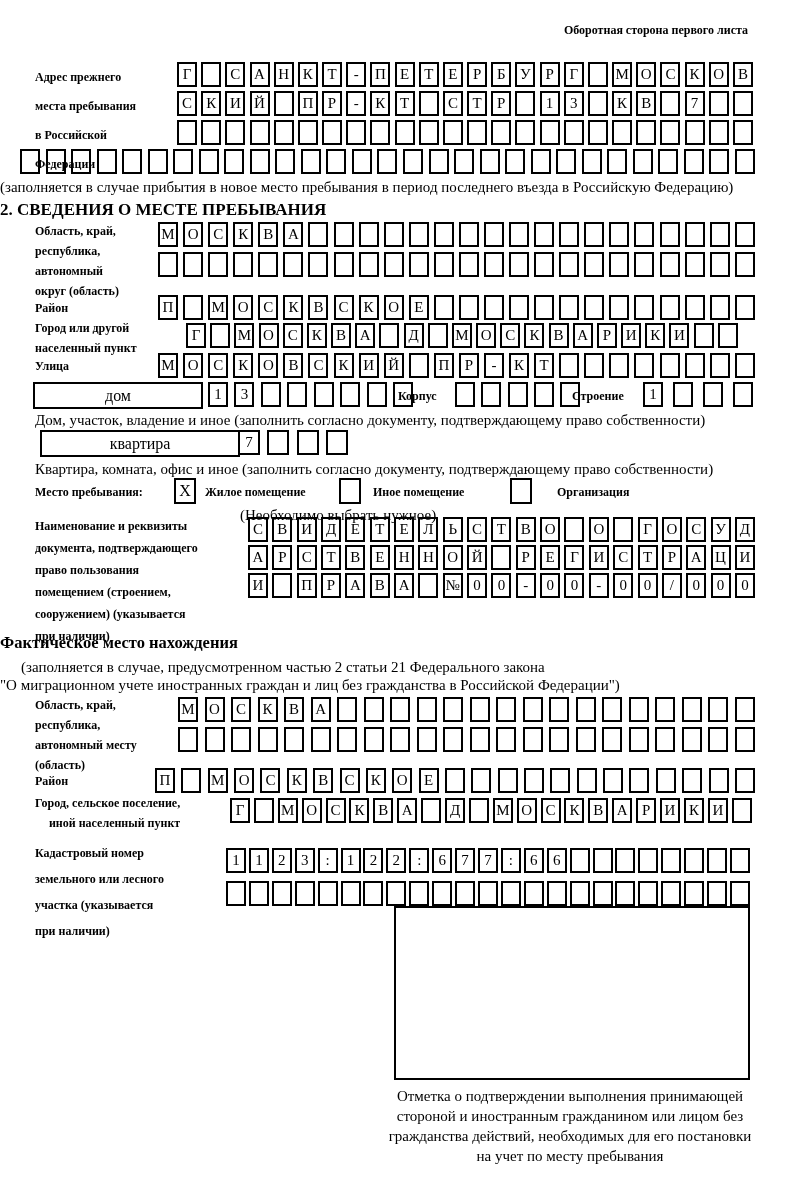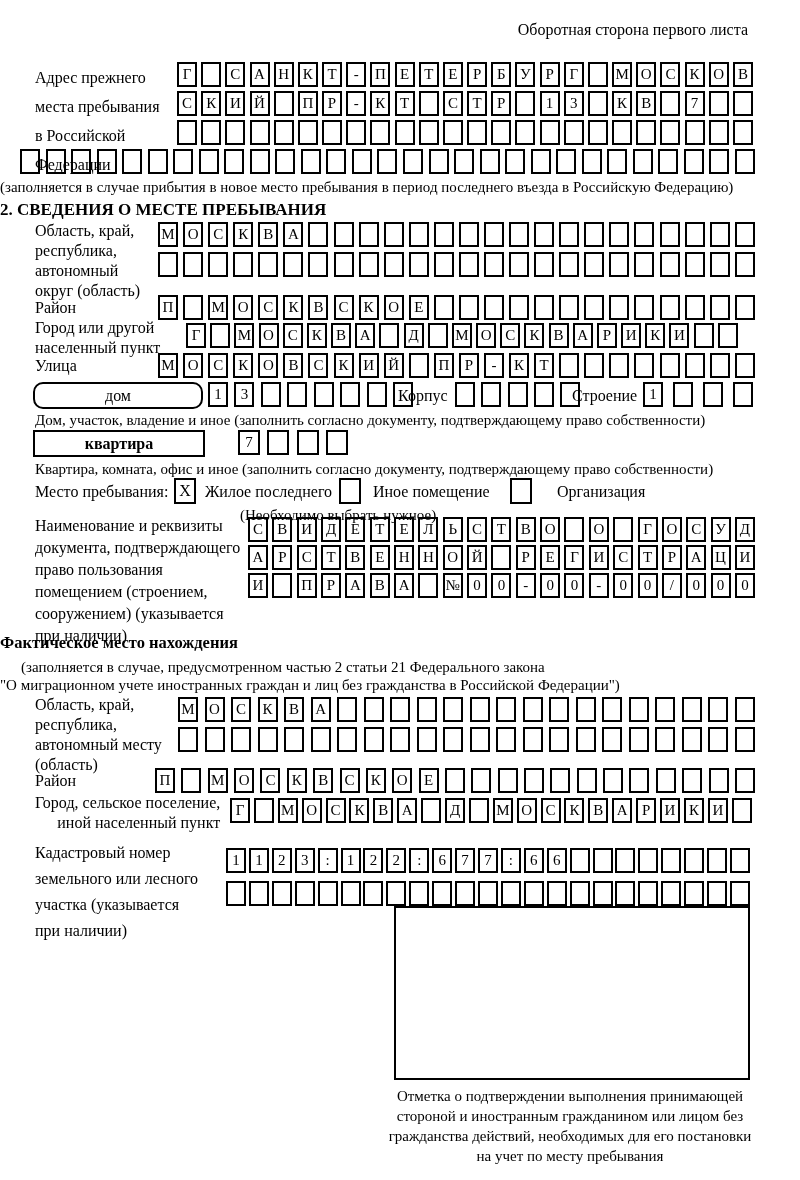--- a/index.html
+++ b/index.html
@@ -1,21 +1,21 @@
 <!DOCTYPE html>
 <html><head>
 <meta charset="utf-8">
 <style>
   html,body{margin:0;padding:0;background:#fff;}
   #page{
     position:relative;width:800px;height:1180px;background:#ffffff;
     color:#000;font-family:"Liberation Serif",serif;overflow:hidden;
   }
   .abs{position:absolute;}
-  .label{font-size:16px;line-height:20px;white-space:nowrap;}
+  .label{font-size:12px;line-height:20px;white-space:nowrap;font-weight:bold;}
   .note{font-size:15px;white-space:nowrap;}
   .center{left:0;width:800px;text-align:left;}
   .title{font-weight:bold;font-size:17px;}
   .cellrow{display:flex;justify-content:space-between;}
   .cell{
     flex:none;width:20px;height:25px;border:2px solid #000;box-sizing:border-box;
     display:flex;align-items:center;justify-content:center;
     font-size:15px;font-family:"Liberation Serif",serif;
   }
   .big .cell{width:22px;}
@@ -293,21 +293,21 @@
       <div class="cell"></div>
       <div class="cell"></div>
       <div class="cell"></div>
       <div class="cell"></div>
       <div class="cell"></div>
       <div class="cell"></div>
       <div class="cell"></div>
       <div class="cell"></div>
     </div>
 
-  <div class="abs wbox" style="left:33px;top:382px;width:170px;border-radius:10px;">дом</div>
+  <div class="abs wbox" style="left:33px;top:382px;width:170px;">дом</div>
   <div class="abs cellrow" style="left:208px;top:382px;width:205px;">
       <div class="cell">1</div>
       <div class="cell">3</div>
       <div class="cell"></div>
       <div class="cell"></div>
       <div class="cell"></div>
       <div class="cell"></div>
       <div class="cell"></div>
       <div class="cell"></div>
     </div>
@@ -321,34 +321,34 @@
     </div>
   <div class="abs label" style="left:572px;top:386px;">Строение</div>
   <div class="abs cellrow" style="left:643px;top:382px;width:110px;">
       <div class="cell">1</div>
       <div class="cell"></div>
       <div class="cell"></div>
       <div class="cell"></div>
     </div>
   <div class="abs note" style="left:35px;top:412px;">Дом, участок, владение и иное (заполнить согласно документу, подтверждающему право собственности)</div>
 
-  <div class="abs wbox" style="left:33px;top:430px;width:172px;font-weight:bold;">квартира</div>
+  <div class="abs wbox" style="left:40px;top:430px;width:200px;">квартира</div>
   <div class="abs cellrow big" style="left:238px;top:430px;width:110px;">
       <div class="cell">7</div>
       <div class="cell"></div>
       <div class="cell"></div>
       <div class="cell"></div>
     </div>
   <div class="abs note" style="left:35px;top:461px;">Квартира, комната, офис и иное (заполнить согласно документу, подтверждающему право собственности)</div>
 
   <div class="abs label" style="left:35px;top:482px;">Место пребывания:</div>
   <div class="abs checkbox" style="left:174px;top:478px;">
     <span>X</span>
   </div>
-  <div class="abs label" style="left:205px;top:482px;">Жилое последнего</div>
+  <div class="abs label" style="left:205px;top:482px;">Жилое помещение</div>
   <div class="abs checkbox" style="left:339px;top:478px;">
     <span></span>
   </div>
   <div class="abs label" style="left:373px;top:482px;">Иное помещение</div>
   <div class="abs checkbox" style="left:510px;top:478px;">
     <span></span>
   </div>
   <div class="abs label" style="left:557px;top:482px;">Организация</div>
   <div class="abs note" style="left:240px;top:507px;">(Необходимо выбрать нужное)</div>
 

